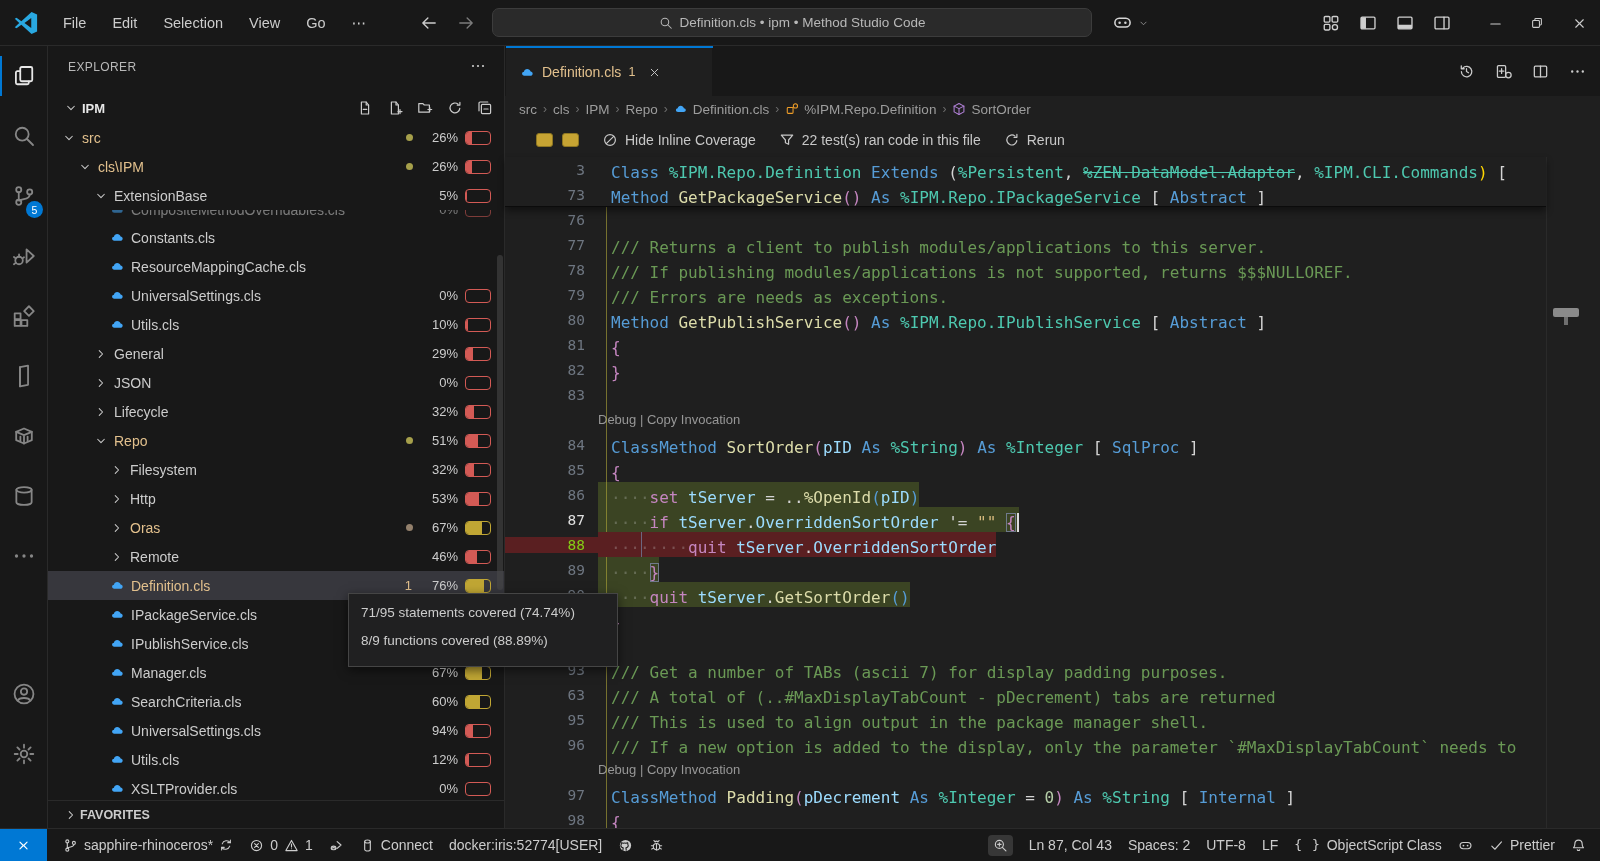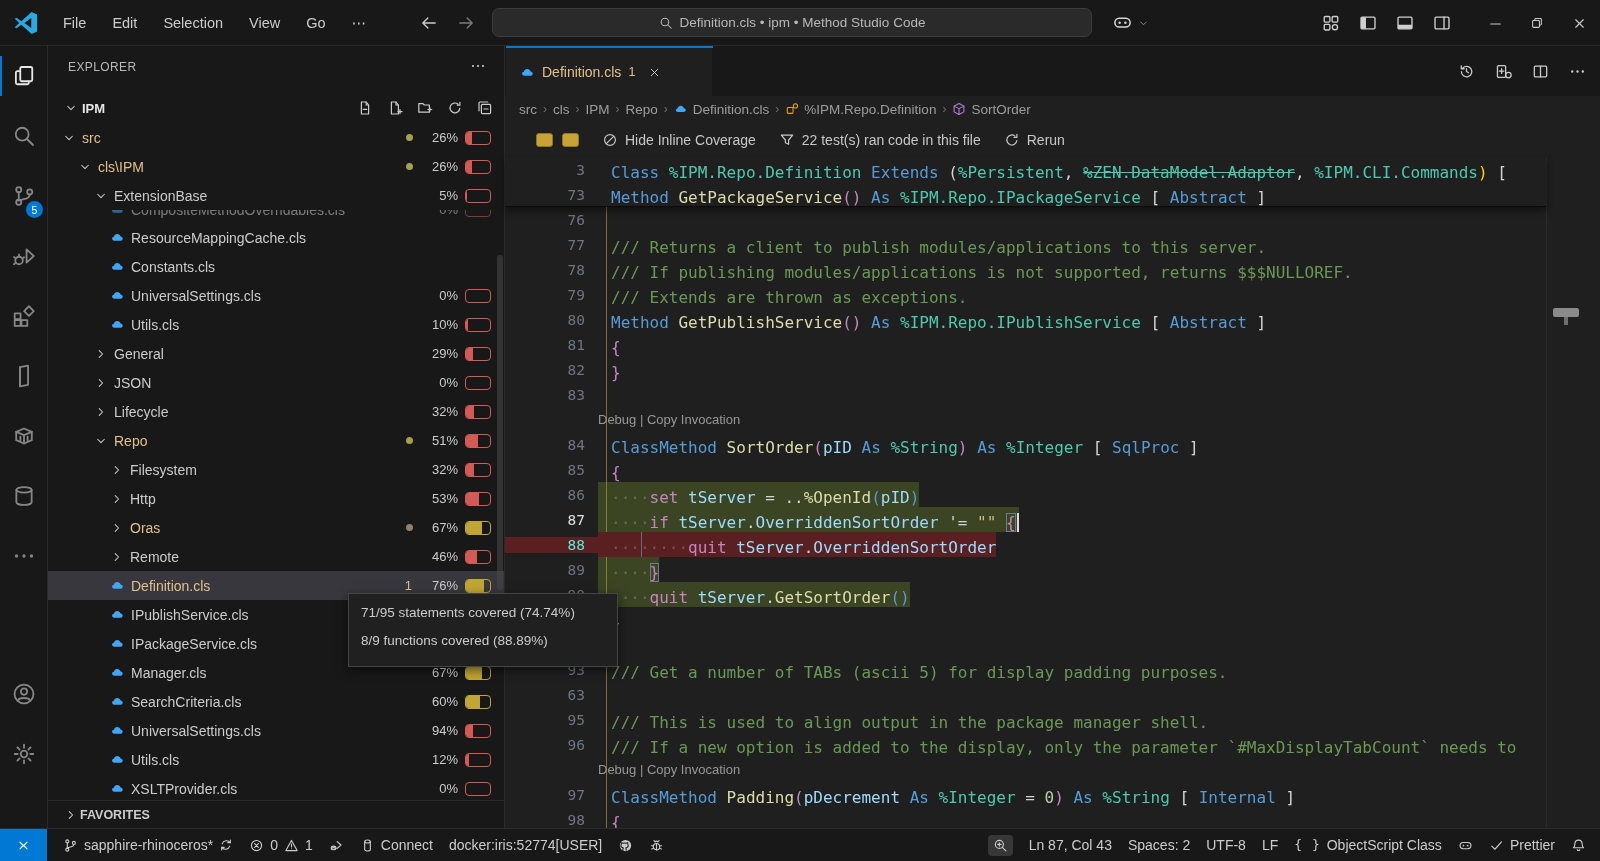--- a/index.html
+++ b/index.html
@@ -65,21 +65,21 @@
   .covitem{display:flex;align-items:center;gap:7px;margin-left:14px;}
   .covitem .icon{font-size:16px;}
   
   #sticky{left:505px;top:157px;width:1041px;height:50px;background:#1f1f1f;z-index:4;
     box-shadow:0 4px 7px rgba(0,0,0,0.45);border-bottom:1px solid #0b0b0b;box-sizing:border-box;}
   #codearea{left:505px;top:207px;width:1041px;height:621px;background:#1f1f1f;overflow:hidden;}
   .crow{height:25px;display:flex;align-items:center;font-family:"DejaVu Sans Mono",monospace;font-size:16px;white-space:pre;}
   .gnum{width:80px;text-align:right;padding-right:13px;color:#6e7681;font-size:14.5px;flex:none;}
   .gnum.cur{color:#e0e0e0;}
   .ctext{padding-left:13px;height:25px;display:flex;align-items:flex-end;}
-  .row-miss .gnum{background:#5a1f21;color:#5eead4;}
+  .row-miss .gnum{background:#5a1f21;color:#84cc16;}
   .hl-hit{background:#3b4423;}
   .hl-miss{background:#5a1f21;}
   .clens{font-family:"Liberation Sans",sans-serif;font-size:13px;color:#979797;padding-left:93px;height:25px;display:flex;align-items:center;}
   .tk-kw{color:#569cd6;} .tk-ty{color:#4ec9b0;} .tk-tsd{color:#4ec9b0;text-decoration:line-through;}
   .tk-fn{color:#dcdcaa;} .tk-vr{color:#9cdcfe;} .tk-ct{color:#c586c0;} .tk-st{color:#d7ba7d;}
   .tk-nm{color:#b5cea8;} .tk-cm{color:#6a9955;} .tk-pn{color:#d4d4d4;} .tk-op{color:#d4d4d4;}
   .tk-gd{color:#ffd602;} .tk-ws{color:rgba(212,212,212,0.28);}
   .tk-bx{color:#c586c0;outline:1px solid #707a8c;outline-offset:-1px;}
   .cursor{display:inline-block;width:2px;height:19px;background:#dcdcdc;vertical-align:middle;margin-left:1px;}
   #guide1,#guide2{position:absolute;width:1px;background:rgba(190,180,60,0.55);left:606px;z-index:3;}
@@ -412,33 +412,33 @@
           <span class="fill" style="display: block; width: 0%;"></span>
         </span>
       </div>
       <div class="trow">
         <span style="width: 62px; flex: 0 0 auto;"></span>
         <span class="icon" style="font-size: 15px;">
           <svg viewBox="0 0 16 16">
             <path fill="#42a5f5" d="M4.6 11.4c-1.5 0-2.5-1-2.4-2.3.1-1 .9-1.8 2-1.9C4.5 5.4 6 4.3 7.6 4.3c1.8 0 3.3 1.1 3.7 2.7 1.2.1 2.2 1 2.2 2.2 0 1.3-1.1 2.2-2.5 2.2z"></path>
           </svg>
         </span>
-        <span class="lbl">ResourceMappingCache.cls</span>
+        <span class="lbl">Constants.cls</span>
         <span class="sp"></span>
         <span class="pct"></span>
         <span style="width: 31px;"></span>
       </div>
       <div class="trow">
         <span style="width: 62px; flex: 0 0 auto;"></span>
         <span class="icon" style="font-size: 15px;">
           <svg viewBox="0 0 16 16">
             <path fill="#42a5f5" d="M4.6 11.4c-1.5 0-2.5-1-2.4-2.3.1-1 .9-1.8 2-1.9C4.5 5.4 6 4.3 7.6 4.3c1.8 0 3.3 1.1 3.7 2.7 1.2.1 2.2 1 2.2 2.2 0 1.3-1.1 2.2-2.5 2.2z"></path>
           </svg>
         </span>
-        <span class="lbl">Constants.cls</span>
+        <span class="lbl">ResourceMappingCache.cls</span>
         <span class="sp"></span>
         <span class="pct"></span>
         <span style="width: 31px;"></span>
       </div>
       <div class="trow">
         <span style="width: 62px; flex: 0 0 auto;"></span>
         <span class="icon" style="font-size: 15px;">
           <svg viewBox="0 0 16 16">
             <path fill="#42a5f5" d="M4.6 11.4c-1.5 0-2.5-1-2.4-2.3.1-1 .9-1.8 2-1.9C4.5 5.4 6 4.3 7.6 4.3c1.8 0 3.3 1.1 3.7 2.7 1.2.1 2.2 1 2.2 2.2 0 1.3-1.1 2.2-2.5 2.2z"></path>
           </svg>
@@ -593,33 +593,33 @@
           <span class="fill" style="display: block; width: 76%;"></span>
         </span>
       </div>
       <div class="trow">
         <span style="width: 62px; flex: 0 0 auto;"></span>
         <span class="icon" style="font-size: 15px;">
           <svg viewBox="0 0 16 16">
             <path fill="#42a5f5" d="M4.6 11.4c-1.5 0-2.5-1-2.4-2.3.1-1 .9-1.8 2-1.9C4.5 5.4 6 4.3 7.6 4.3c1.8 0 3.3 1.1 3.7 2.7 1.2.1 2.2 1 2.2 2.2 0 1.3-1.1 2.2-2.5 2.2z"></path>
           </svg>
         </span>
-        <span class="lbl">IPublishService.cls</span>
+        <span class="lbl">IPackageService.cls</span>
         <span class="sp"></span>
         <span class="pct"></span>
         <span style="width: 31px;"></span>
       </div>
       <div class="trow">
         <span style="width: 62px; flex: 0 0 auto;"></span>
         <span class="icon" style="font-size: 15px;">
           <svg viewBox="0 0 16 16">
             <path fill="#42a5f5" d="M4.6 11.4c-1.5 0-2.5-1-2.4-2.3.1-1 .9-1.8 2-1.9C4.5 5.4 6 4.3 7.6 4.3c1.8 0 3.3 1.1 3.7 2.7 1.2.1 2.2 1 2.2 2.2 0 1.3-1.1 2.2-2.5 2.2z"></path>
           </svg>
         </span>
-        <span class="lbl">IPackageService.cls</span>
+        <span class="lbl">IPublishService.cls</span>
         <span class="sp"></span>
         <span class="pct"></span>
         <span style="width: 31px;"></span>
       </div>
       <div class="trow">
         <span style="width: 62px; flex: 0 0 auto;"></span>
         <span class="icon" style="font-size: 15px;">
           <svg viewBox="0 0 16 16">
             <path fill="#42a5f5" d="M4.6 11.4c-1.5 0-2.5-1-2.4-2.3.1-1 .9-1.8 2-1.9C4.5 5.4 6 4.3 7.6 4.3c1.8 0 3.3 1.1 3.7 2.7 1.2.1 2.2 1 2.2 2.2 0 1.3-1.1 2.2-2.5 2.2z"></path>
           </svg>
@@ -823,37 +823,37 @@
 </div>
 
 <div class="abs" id="sticky">
     <div class="crow"><span class="gnum">3</span><span class="ctext"><span class="tk-kw">Class</span><span class="tk-pn"> </span><span class="tk-ty">%IPM.Repo.Definition</span><span class="tk-pn"> </span><span class="tk-kw">Extends</span><span class="tk-pn"> (</span><span class="tk-ty">%Persistent</span><span class="tk-pn">, </span><span class="tk-tsd">%ZEN.DataModel.Adaptor</span><span class="tk-pn">, </span><span class="tk-ty">%IPM.CLI.Commands</span><span class="tk-gd">)</span><span class="tk-pn"> [</span></span></div>
     <div class="crow"><span class="gnum">73</span><span class="ctext"><span class="tk-kw">Method</span><span class="tk-pn"> </span><span class="tk-fn">GetPackageService</span><span class="tk-ct">()</span><span class="tk-pn"> </span><span class="tk-kw">As</span><span class="tk-pn"> </span><span class="tk-ty">%IPM.Repo.IPackageService</span><span class="tk-pn"> [ </span><span class="tk-kw">Abstract</span><span class="tk-pn"> ]</span></span></div>
   </div>
 <div class="abs" id="codearea">
     <div class="crow"><span class="gnum">76</span><span class="ctext"></span></div>
     <div class="crow"><span class="gnum">77</span><span class="ctext"><span class="tk-cm">/// Returns a client to publish modules/applications to this server.</span></span></div>
     <div class="crow"><span class="gnum">78</span><span class="ctext"><span class="tk-cm">/// If publishing modules/applications is not supported, returns $$$NULLOREF.</span></span></div>
-    <div class="crow"><span class="gnum">79</span><span class="ctext"><span class="tk-cm">/// Extends are thrown as exceptions.</span></span></div>
+    <div class="crow"><span class="gnum">79</span><span class="ctext"><span class="tk-cm">/// Errors are needs as exceptions.</span></span></div>
     <div class="crow"><span class="gnum">80</span><span class="ctext"><span class="tk-kw">Method</span><span class="tk-pn"> </span><span class="tk-fn">GetPublishService</span><span class="tk-ct">()</span><span class="tk-pn"> </span><span class="tk-kw">As</span><span class="tk-pn"> </span><span class="tk-ty">%IPM.Repo.IPublishService</span><span class="tk-pn"> [ </span><span class="tk-kw">Abstract</span><span class="tk-pn"> ]</span></span></div>
     <div class="crow"><span class="gnum">81</span><span class="ctext"><span class="tk-ct">{</span></span></div>
     <div class="crow"><span class="gnum">82</span><span class="ctext"><span class="tk-ct">}</span></span></div>
     <div class="crow"><span class="gnum">83</span><span class="ctext"></span></div>
     <div class="clens">Debug | Copy Invocation</div>
     <div class="crow"><span class="gnum">84</span><span class="ctext"><span class="tk-kw">ClassMethod</span><span class="tk-pn"> </span><span class="tk-fn">SortOrder</span><span class="tk-ct">(</span><span class="tk-vr">pID</span><span class="tk-pn"> </span><span class="tk-kw">As</span><span class="tk-pn"> </span><span class="tk-ty">%String</span><span class="tk-ct">)</span><span class="tk-pn"> </span><span class="tk-kw">As</span><span class="tk-pn"> </span><span class="tk-ty">%Integer</span><span class="tk-pn"> [ </span><span class="tk-kw">SqlProc</span><span class="tk-pn"> ]</span></span></div>
     <div class="crow"><span class="gnum">85</span><span class="ctext"><span class="tk-ct">{</span></span></div>
     <div class="crow"><span class="gnum">86</span><span class="ctext hl-hit"><span class="tk-ws">····</span><span class="tk-ct">set</span><span class="tk-pn"> </span><span class="tk-vr">tServer</span><span class="tk-op"> = </span><span class="tk-pn">..</span><span class="tk-fn">%OpenId</span><span class="tk-kw">(</span><span class="tk-vr">pID</span><span class="tk-kw">)</span></span></div>
     <div class="crow"><span class="gnum cur">87</span><span class="ctext hl-hit"><span class="tk-ws">····</span><span class="tk-ct">if</span><span class="tk-pn"> </span><span class="tk-vr">tServer</span><span class="tk-pn">.</span><span class="tk-vr">OverriddenSortOrder</span><span class="tk-op"> '= </span><span class="tk-st">""</span><span class="tk-pn"> </span><span class="tk-bx">{</span><span class="cursor"></span></span></div>
     <div class="crow row-miss"><span class="gnum">88</span><span class="ctext hl-miss"><span class="tk-ws">········</span><span class="tk-ct">quit</span><span class="tk-pn"> </span><span class="tk-vr">tServer</span><span class="tk-pn">.</span><span class="tk-vr">OverriddenSortOrder</span></span></div>
     <div class="crow"><span class="gnum">89</span><span class="ctext hl-hit"><span class="tk-ws">····</span><span class="tk-bx">}</span></span></div>
     <div class="crow"><span class="gnum">90</span><span class="ctext hl-hit"><span class="tk-ws">····</span><span class="tk-ct">quit</span><span class="tk-pn"> </span><span class="tk-vr">tServer</span><span class="tk-pn">.</span><span class="tk-fn">GetSortOrder</span><span class="tk-kw">()</span></span></div>
     <div class="crow"><span class="gnum">91</span><span class="ctext"><span class="tk-ct">}</span></span></div>
     <div class="crow"><span class="gnum">92</span><span class="ctext"></span></div>
-    <div class="crow"><span class="gnum">93</span><span class="ctext"><span class="tk-cm">/// Get a number of TABs (ascii 5) for display padding purposes.</span></span></div>
-    <div class="crow"><span class="gnum">63</span></div>
+    <div class="crow"><span class="gnum">93</span><span class="ctext"><span class="tk-cm">/// Get a number of TABs (ascii 7) for display padding purposes.</span></span></div>
+    <div class="crow"><span class="gnum">63</span><span class="ctext"><span class="tk-cm">/// A total of (..#MaxDisplayTabCount - pDecrement) tabs are returned</span></span></div>
     <div class="crow"><span class="gnum">95</span><span class="ctext"><span class="tk-cm">/// This is used to align output in the package manager shell.</span></span></div>
     <div class="crow"><span class="gnum">96</span><span class="ctext"><span class="tk-cm">/// If a new option is added to the display, only the parameter `#MaxDisplayTabCount` needs to</span></span></div>
     <div class="clens">Debug | Copy Invocation</div>
     <div class="crow"><span class="gnum">97</span><span class="ctext"><span class="tk-kw">ClassMethod</span><span class="tk-pn"> </span><span class="tk-fn">Padding</span><span class="tk-ct">(</span><span class="tk-vr">pDecrement</span><span class="tk-pn"> </span><span class="tk-kw">As</span><span class="tk-pn"> </span><span class="tk-ty">%Integer</span><span class="tk-op"> = </span><span class="tk-nm">0</span><span class="tk-ct">)</span><span class="tk-pn"> </span><span class="tk-kw">As</span><span class="tk-pn"> </span><span class="tk-ty">%String</span><span class="tk-pn"> [ </span><span class="tk-kw">Internal</span><span class="tk-pn"> ]</span></span></div>
     <div class="crow"><span class="gnum">98</span><span class="ctext"><span class="tk-ct">{</span></span></div>
   </div>
 <div class="abs" id="guide1" style="top:207px;height:325px;"></div>
 <div class="abs" id="guide2" style="top:557px;height:271px;"></div>
 <div class="abs" id="bguide"></div>
 <div class="abs" id="scrollstrip">

